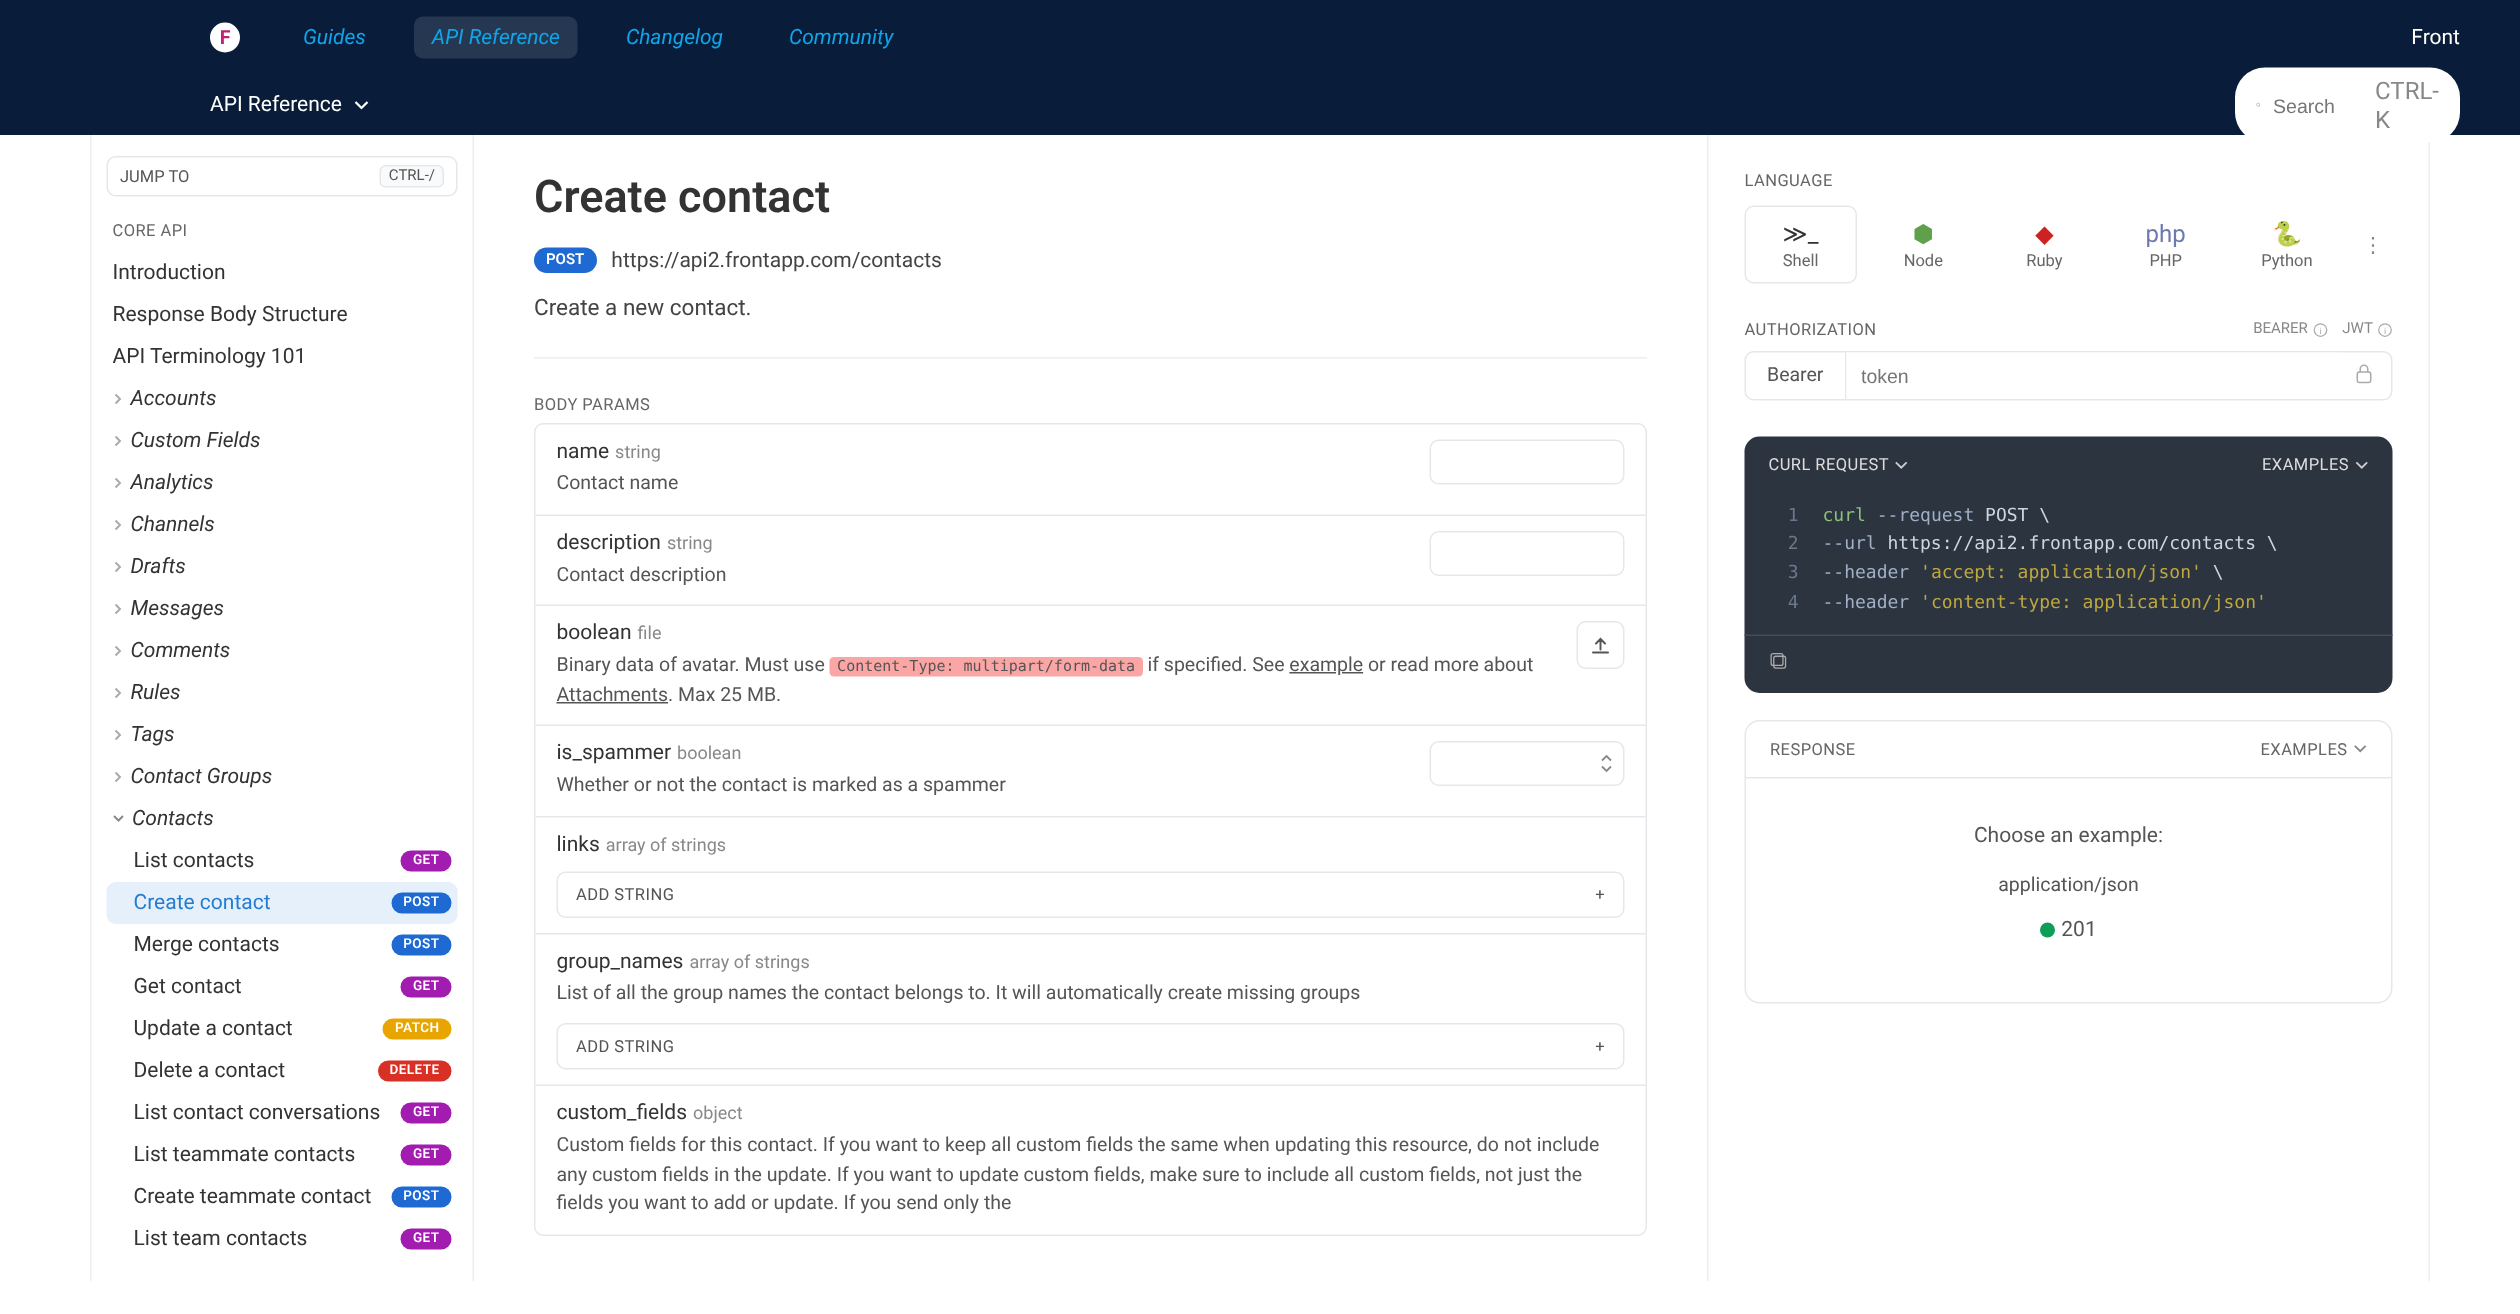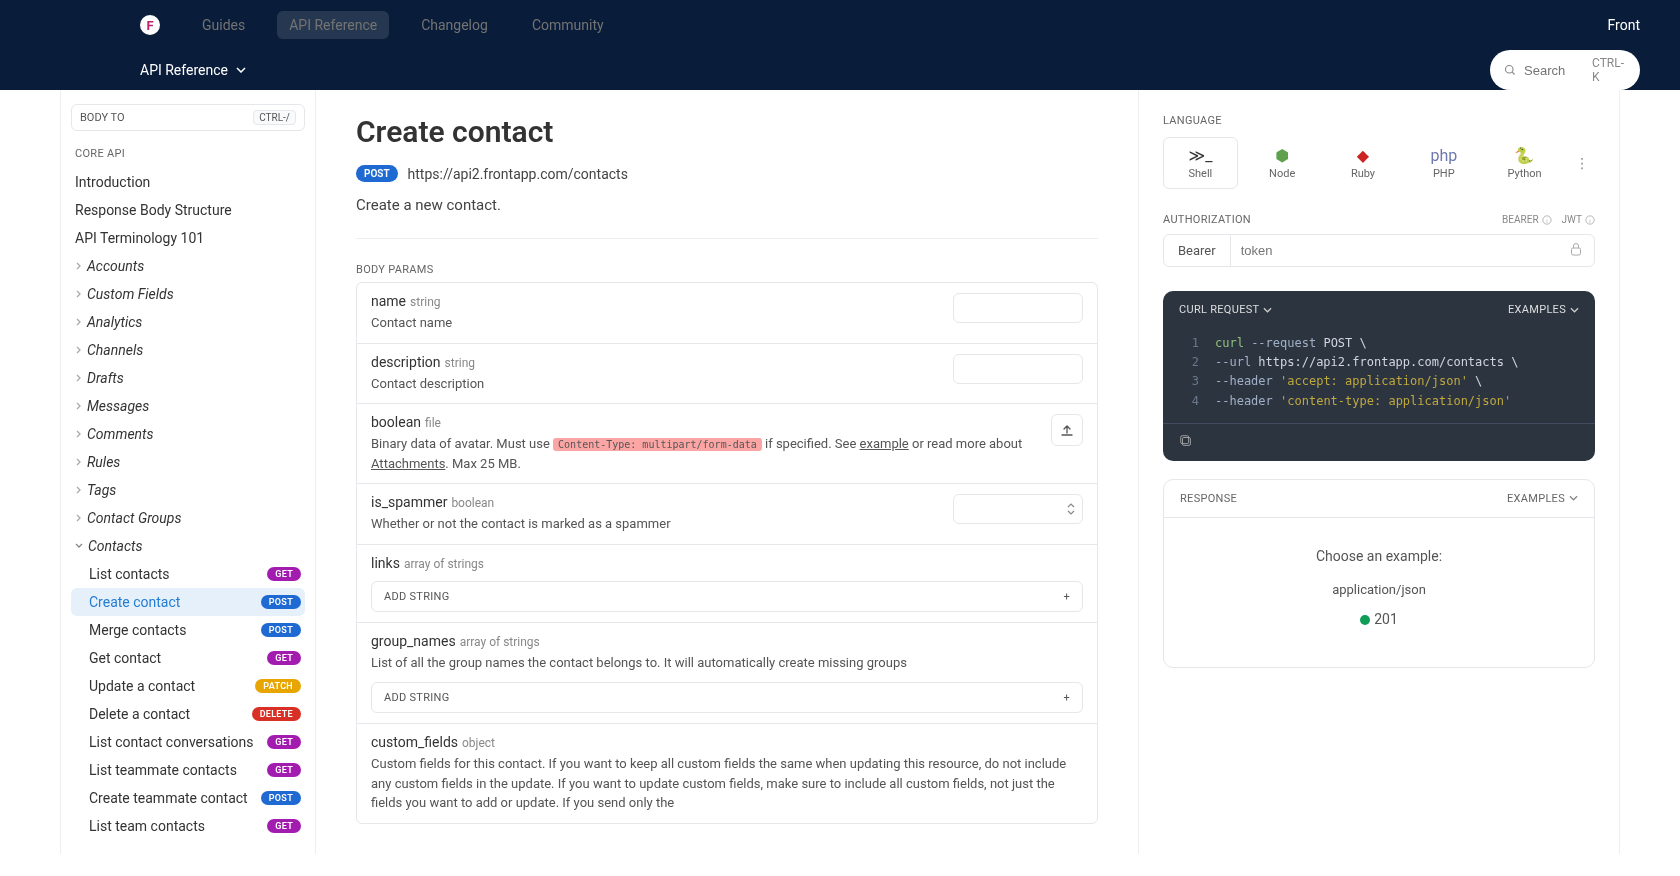--- a/index.html
+++ b/index.html
@@ -3,29 +3,29 @@
 <meta charset="utf-8">
 <style>
 * { margin: 0; padding: 0; box-sizing: border-box; }
 body { font-family: -apple-system, BlinkMacSystemFont, "Segoe UI", Roboto, sans-serif; font-size: 14px; color: #333; background: #fff; }
 
 
 .top-header { background: #091d3a; color: #fff; }
 .nav-row { display: flex; align-items: center; padding: 0 40px 0 140px; height: 50px; }
 .logo { width: 20px; height: 20px; background: #fff; border-radius: 50%; display: flex; align-items: center; justify-content: center; margin-right: 30px; color: #c0236d; font-weight: bold; font-size: 13px; }
 .nav-links { display: flex; gap: 20px; flex: 1; }
-.nav-link { color: #737373; cursor: pointer; padding: 6px 12px; border-radius: 6px; font-size: 14px; }
+.nav-link { color: #0ea5e9; cursor: pointer; padding: 6px 12px; border-radius: 6px; font-size: 14px; font-style: italic; }
 .nav-link.active { background: rgba(255,255,255,0.12); }
 .brand-name { color: #fff; font-size: 14px; }
 
 .sub-row { display: flex; align-items: center; padding: 0 40px 0 140px; height: 40px; justify-content: space-between; }
 .sub-left { display: flex; align-items: center; gap: 8px; color: #fff; font-size: 14px; cursor: pointer; }
 .search-box { background: #fff; border-radius: 20px; padding: 6px 14px; display: flex; align-items: center; gap: 8px; width: 150px; }
 .search-box input { border: none; outline: none; flex: 1; width: 60px; font-size: 13px; }
-.search-kbd { font-size: 12px; color: #888; }
+.search-kbd { font-size: 16px; color: #888; }
 
 
 .main-wrap { display: flex; max-width: 1560px; margin: 0 auto; border-left: 1px solid #eee; border-right: 1px solid #eee; }
 .sidebar { width: 255px; padding: 14px 10px; border-right: 1px solid #eee; }
 .jump-to { border: 1px solid #e5e7eb; border-radius: 6px; padding: 5px 8px; display: flex; justify-content: space-between; align-items: center; font-size: 11px; color: #555; margin-bottom: 16px; }
 .jump-kbd { border: 1px solid #e5e7eb; border-radius: 4px; padding: 1px 5px; font-size: 10px; background: #f9fafb; }
 
 .section-label { font-size: 11px; color: #666; letter-spacing: 0.3px; margin: 10px 0 8px 4px; }
 .side-item { padding: 6px 4px; font-size: 14px; color: #333; cursor: pointer; display: flex; align-items: center; justify-content: space-between; }
 .side-item .lbl { flex: 1; }
@@ -128,21 +128,21 @@
       <input placeholder="Search" style="">
       <span class="search-kbd">CTRL-K</span>
     </div>
   </div>
 </div>
 
 <div class="main-wrap">
 
   <div class="sidebar">
     <div class="jump-to">
-      <span>BODY TO</span>
+      <span>JUMP TO</span>
       <span class="jump-kbd">CTRL-/</span>
     </div>
     <div class="section-label">CORE API</div>
     <div id="side-plain">
         <div class="side-item">
           <span class="lbl">Introduction</span>
         </div>
         <div class="side-item">
           <span class="lbl">Response Body Structure</span>
         </div>

